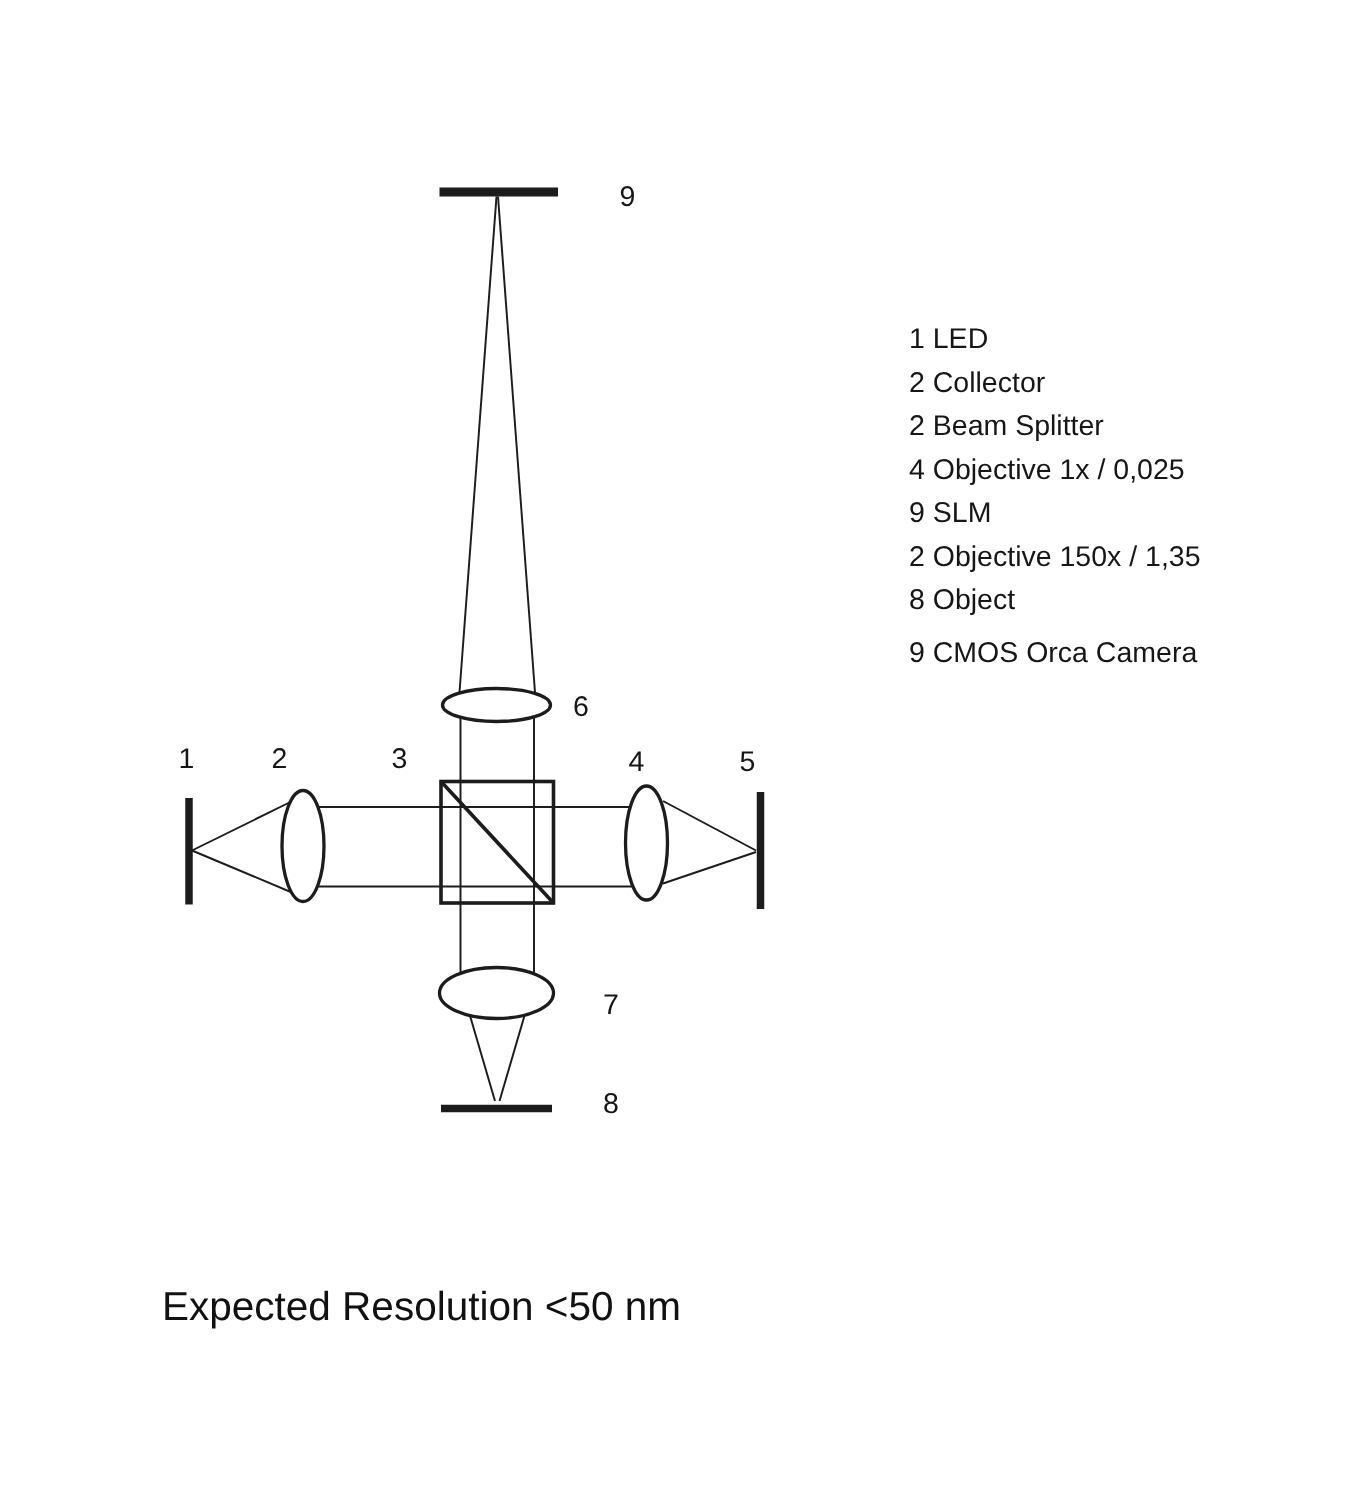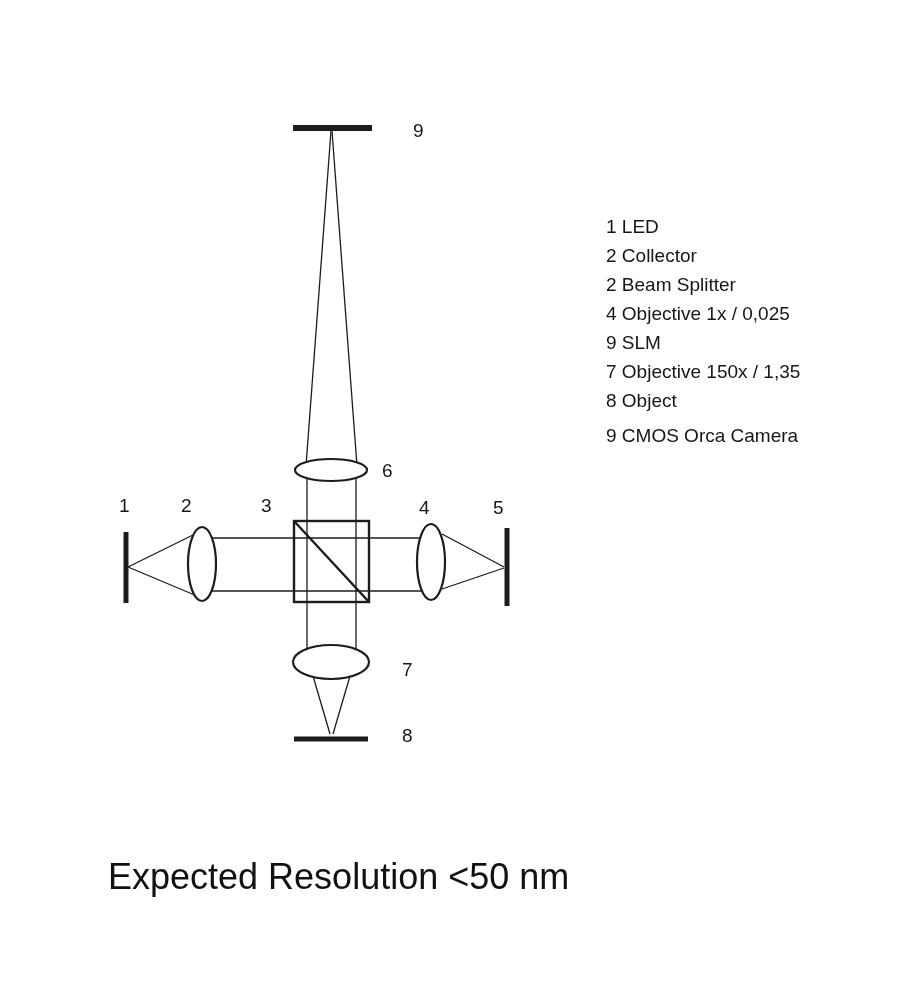--- a/index.html
+++ b/index.html
@@ -43,21 +43,21 @@
     white-space: nowrap;
   }
   .legend-item.small {
     font-size: 19px;
     margin-top: 6px;
   }
   .caption {
     position: absolute;
     left: 108px;
     top: 856px;
-    font-size: 36px;
+    font-size: 27px;
     color: #111111;
     white-space: nowrap;
   }
 </style>
 </head>
 <body>
 
 <div class="page">
 
   <svg class="diagram" width="900" height="993" viewBox="0 0 900 993">
@@ -102,20 +102,20 @@
     <text x="402" y="742">8</text>
     <text x="413" y="137">9</text>
   </svg>
 
   <div class="legend">
     <div class="legend-item">1 LED</div>
     <div class="legend-item">2 Collector</div>
     <div class="legend-item">2 Beam Splitter</div>
     <div class="legend-item">4 Objective 1x / 0,025</div>
     <div class="legend-item">9 SLM</div>
-    <div class="legend-item">7 Objective 150x / 1,35</div>
+    <div class="legend-item">2 Objective 150x / 1,35</div>
     <div class="legend-item">8 Object</div>
     <div class="legend-item small">9 CMOS Orca Camera</div>
   </div>
 
   <div class="caption">Expected Resolution &lt;50 nm</div>
 
 </div>
 
 </body></html>

